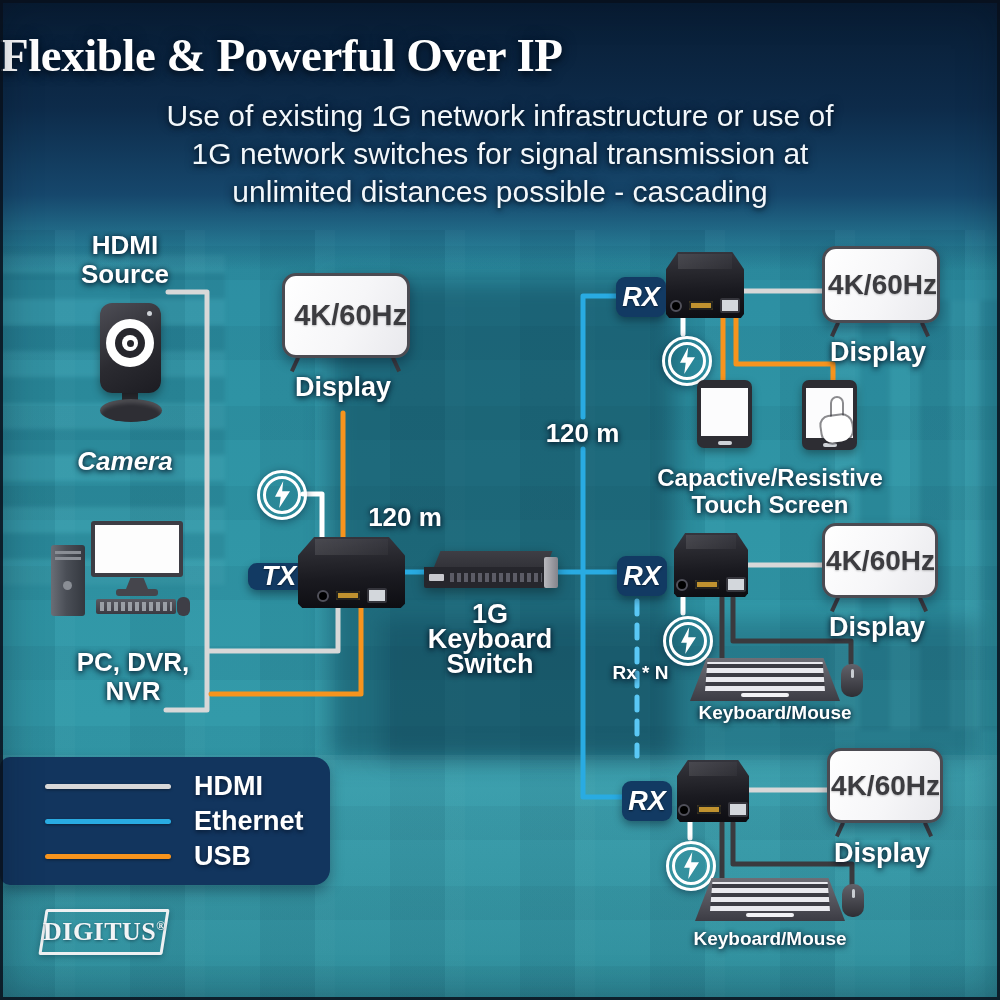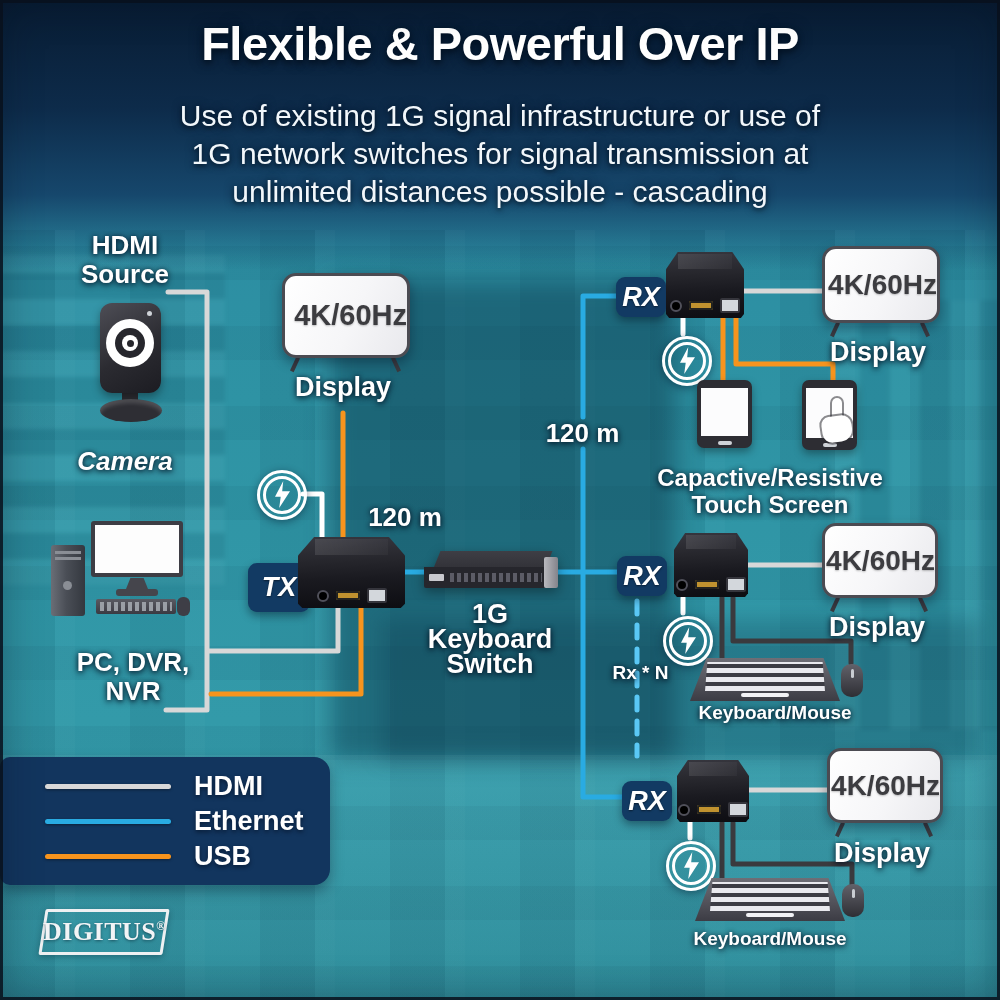--- a/index.html
+++ b/index.html
@@ -19,23 +19,23 @@
   .p3{right:0;top:300px;width:170px;height:430px;filter:blur(2px);opacity:.45;
       background:repeating-linear-gradient(90deg,rgba(170,235,240,.10) 0 30px,rgba(8,40,60,.18) 30px 60px);}
   .p4{left:0;top:755px;width:1000px;height:245px;background:linear-gradient(180deg,rgba(200,245,248,.07),rgba(8,40,60,.14));}
   .p5{left:380px;top:620px;width:600px;height:140px;background:rgba(10,52,70,.25);filter:blur(10px);}
   #frame{position:absolute;inset:0;box-shadow:inset 0 0 0 3px rgba(8,16,28,.85), inset 0 0 40px rgba(5,15,30,.35);pointer-events:none;z-index:50;}
   
   .lbl{position:absolute;color:#fff;font-weight:bold;text-align:center;line-height:1.12;
        text-shadow:0 2px 6px rgba(0,14,32,.85),0 0 4px rgba(0,14,32,.55);z-index:6;}
   .f26{font-size:26px;} .f25{font-size:19px;} .f24{font-size:24px;} .f27{font-size:27px;}
   
-  .title{position:absolute;left:0;top:16px;width:1000px;text-align:center;color:#fff;
+  .title{position:absolute;left:0;top:28px;width:1000px;color:#fff;
          font-size:47px;font-weight:bold;letter-spacing:-.5px;z-index:6;
-         text-shadow:0 0 14px rgba(2,20,42,.95),0 3px 6px rgba(0,0,0,.55);}
+         text-shadow:0 0 14px rgba(2,20,42,.95),0 3px 6px rgba(0,0,0,.55);font-family:Liberation Serif, serif;}
   .subtitle{position:absolute;left:0;top:97px;width:1000px;text-align:center;color:#f2f7fb;
          font-size:30px;line-height:38px;z-index:6;
          text-shadow:0 0 10px rgba(2,20,42,.9),0 2px 4px rgba(0,0,0,.5);}
   
   #wires{position:absolute;left:0;top:0;z-index:3;pointer-events:none;}
   
   .badge{position:absolute;display:flex;align-items:center;justify-content:center;
          border-radius:9px;color:#fff;font-weight:bold;font-style:italic;font-size:27px;
          box-shadow:0 4px 8px rgba(0,10,25,.4);z-index:5;text-shadow:0 1px 2px rgba(0,0,0,.5);}
   
@@ -141,21 +141,21 @@
   <div class="bg-top2"></div>
   <div class="bg-tex"></div>
   <div class="patch p1"></div>
   <div class="patch p2"></div>
   <div class="patch p3"></div>
   <div class="patch p4"></div>
   <div class="patch p5"></div>
 
   <div class="title">Flexible &amp; Powerful Over IP</div>
   <div class="subtitle">
-    <span>Use of existing 1G signal infrastructure or use of</span><br>
+    <span>Use of existing 1G network infrastructure or use of</span><br>
     <span>1G network switches for signal transmission at</span><br>
     <span>unlimited distances possible - cascading</span>
   </div>
 
   <svg id="wires" width="1000" height="1000" viewBox="0 0 1000 1000">
 
     <polyline points="168,292 207,292 207,710 166,710" fill="none" stroke-width="5" stroke-linejoin="round" stroke-linecap="round" stroke="#d8d8d8"></polyline>
     <polyline points="209,651 338,651 338,606" fill="none" stroke-width="5" stroke-linejoin="round" stroke-linecap="round" stroke="#d8d8d8"></polyline>
     <polyline points="740,291 822,291" fill="none" stroke-width="5" stroke-linecap="round" stroke="#d8d8d8"></polyline>
     <polyline points="745,565 822,565" fill="none" stroke-width="5" stroke-linecap="round" stroke="#d8d8d8"></polyline>
@@ -216,21 +216,21 @@
   </div>
 
   <div class="display" style="left:282px;top:273px;width:122px;height:79px;">
     <span style="font-size:29px;">4K/60Hz</span>
   </div>
   <div class="leg" style="left:293px;top:357px;transform:rotate(25deg);"></div>
   <div class="leg" style="left:394px;top:357px;transform:rotate(-25deg);"></div>
   <div class="lbl f27" style="left:282px;top:372px;width:122px;">Display</div>
 
   <div class="zap" style="left:257px;top:470px;"></div>
-  <div class="badge" style="left: 248px; top: 563px; width: 62px; height: 49px; background: rgb(18, 58, 99);">TX</div>
+  <div class="badge" style="left: 248px; top: 563px; width: 62px; height: 27px; background: rgb(18, 58, 99);">TX</div>
   <div class="extender" style="left:298px;top:537px;width:107px;height:71px;">
     <div class="ext-ports">
       <div class="port-power"></div>
       <div class="port-hdmi"></div>
       <div class="port-usb"></div>
     </div>
   </div>
   <div class="lbl f26" style="left:350px;top:503px;width:110px;">120 m</div>
 
   <div class="switch">

